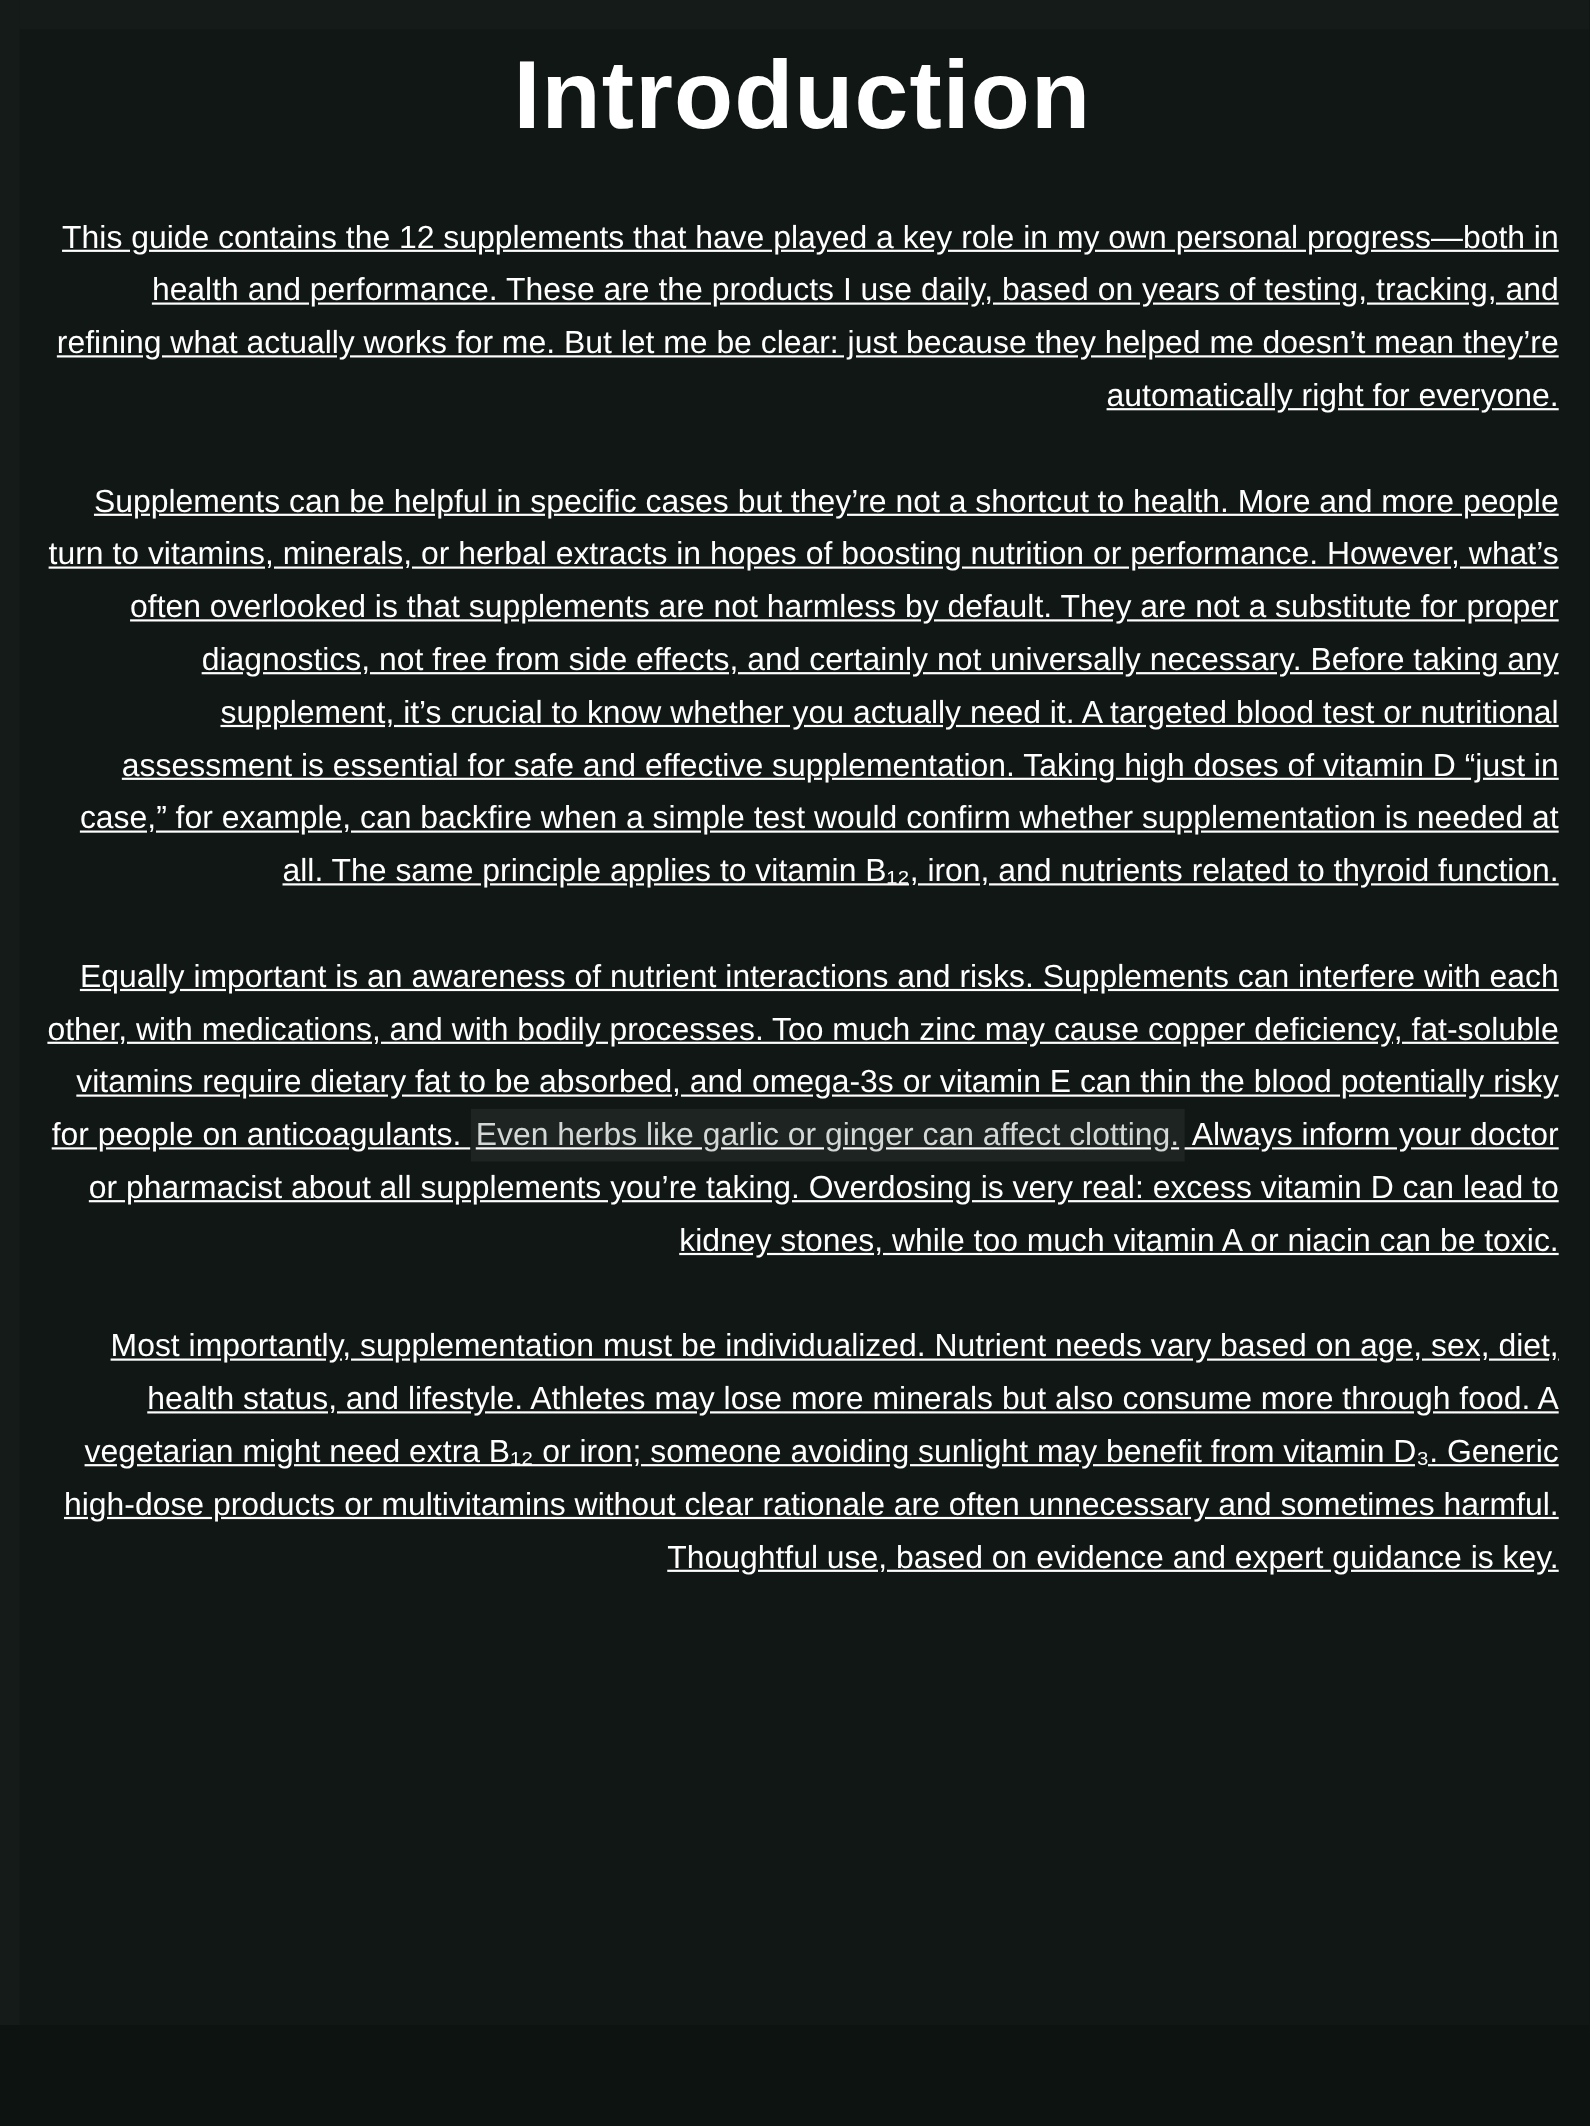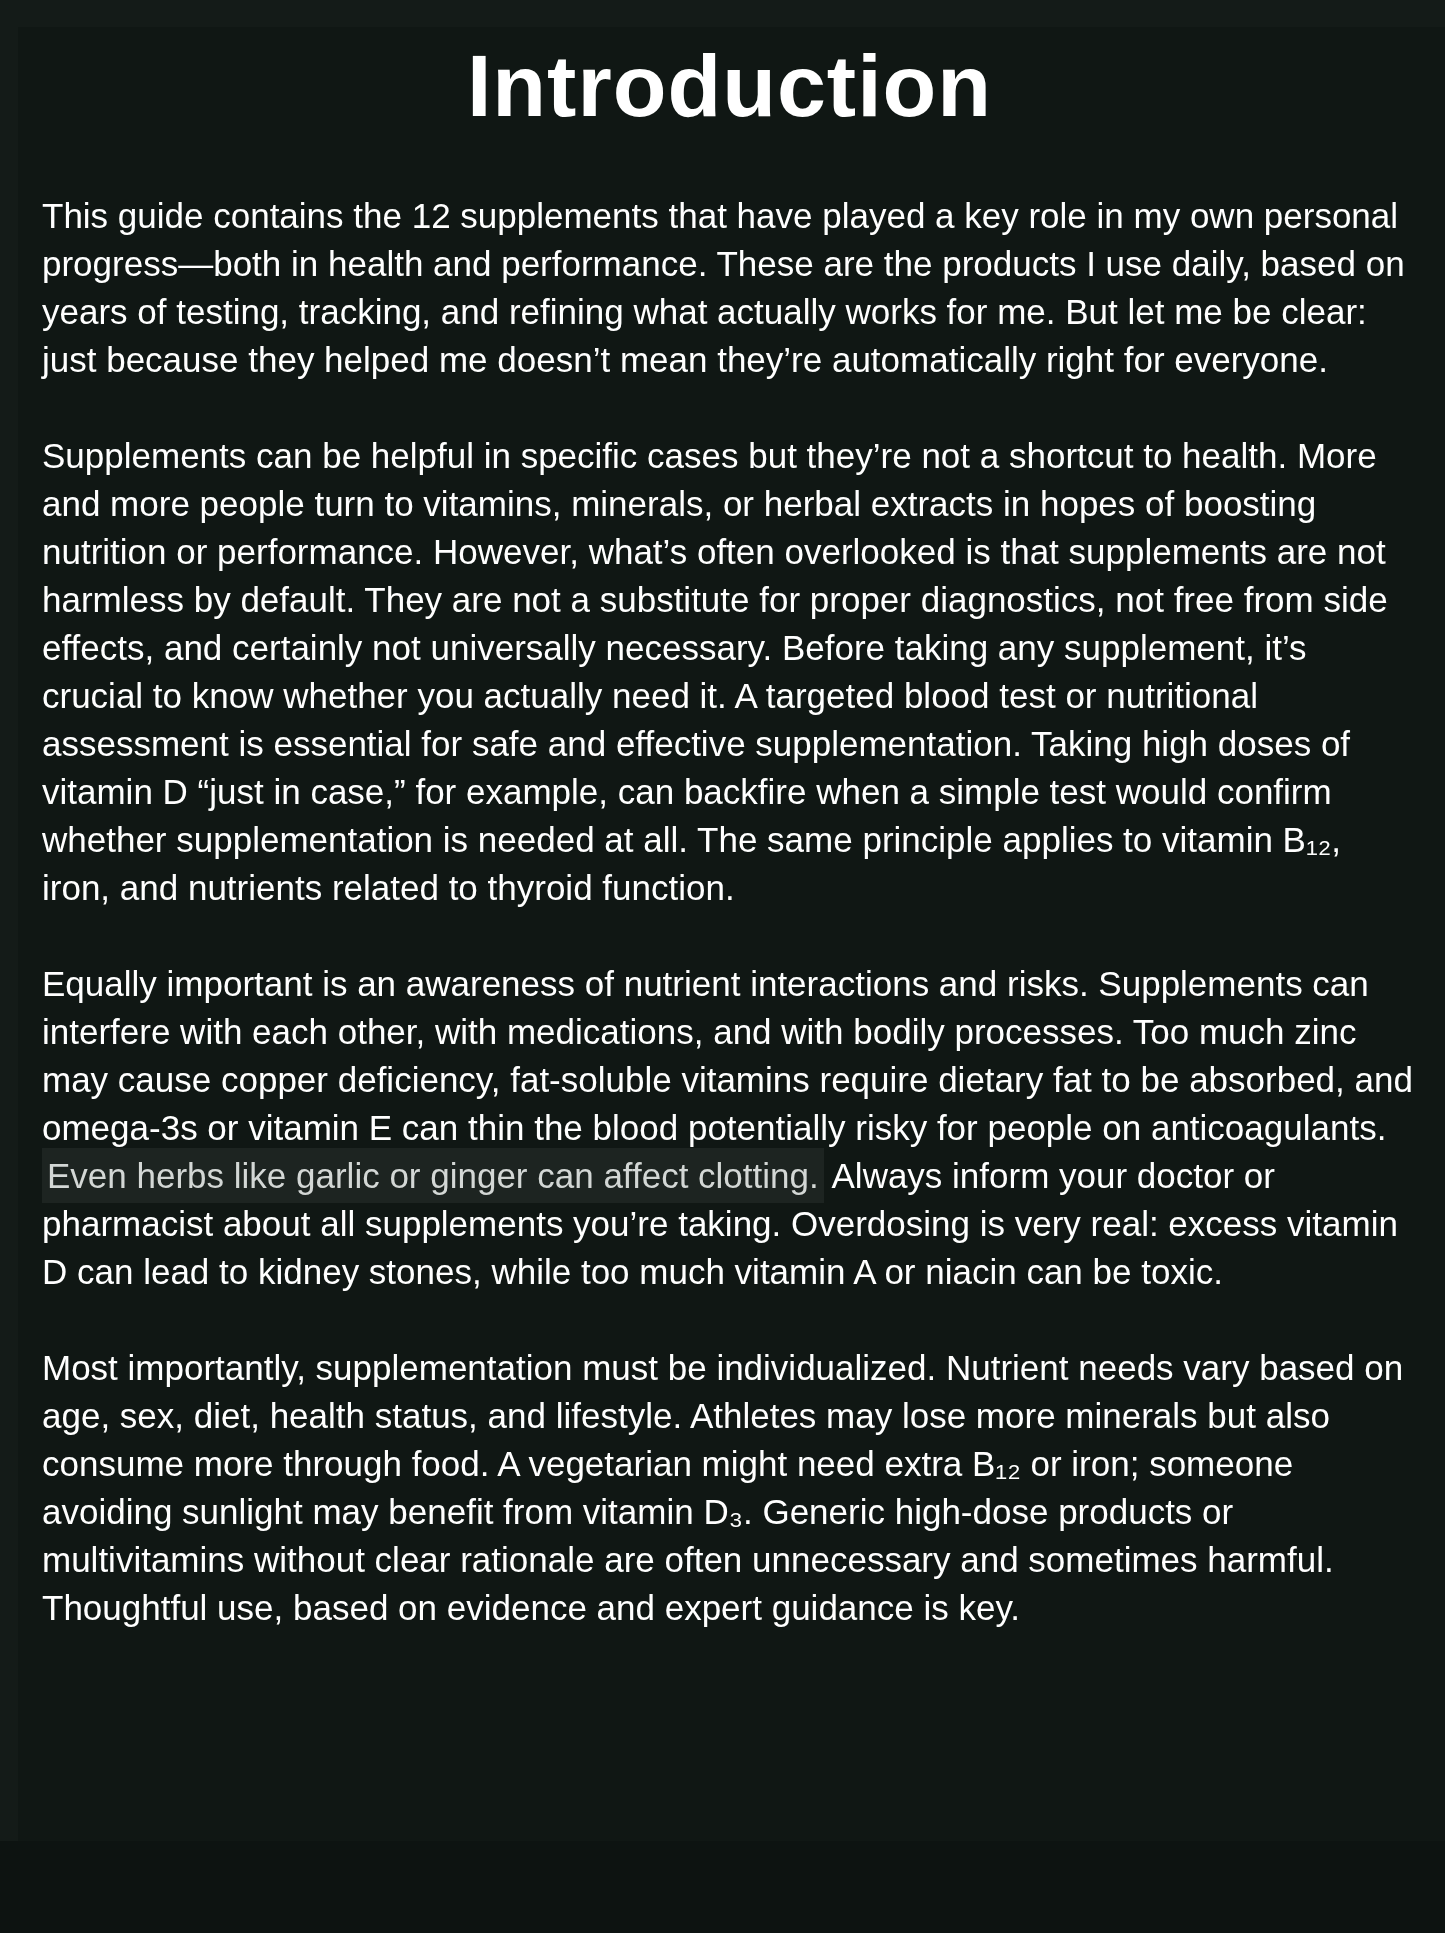--- a/index.html
+++ b/index.html
@@ -50,25 +50,26 @@
     margin: 0 0 62px 0;
     font-size: 88px;
     line-height: 1.0;
     font-weight: 700;
     text-align: center;
     letter-spacing: 1px;
     color: var(--text);
   }
   p.para {
     margin: 0 0 48px 0;
-    font-size: 35px;
+    font-size: 29px;
     line-height: 48px;
     font-weight: 400;
     color: var(--text);
-    text-align: left;
+    text-align: right;
+    text-decoration: underline;
   }
   .hl {
     background: var(--hl-bg);
     color: var(--hl-text);
     padding: 8px 5px;
   }
 </style>
 </head>
 <body>
 

